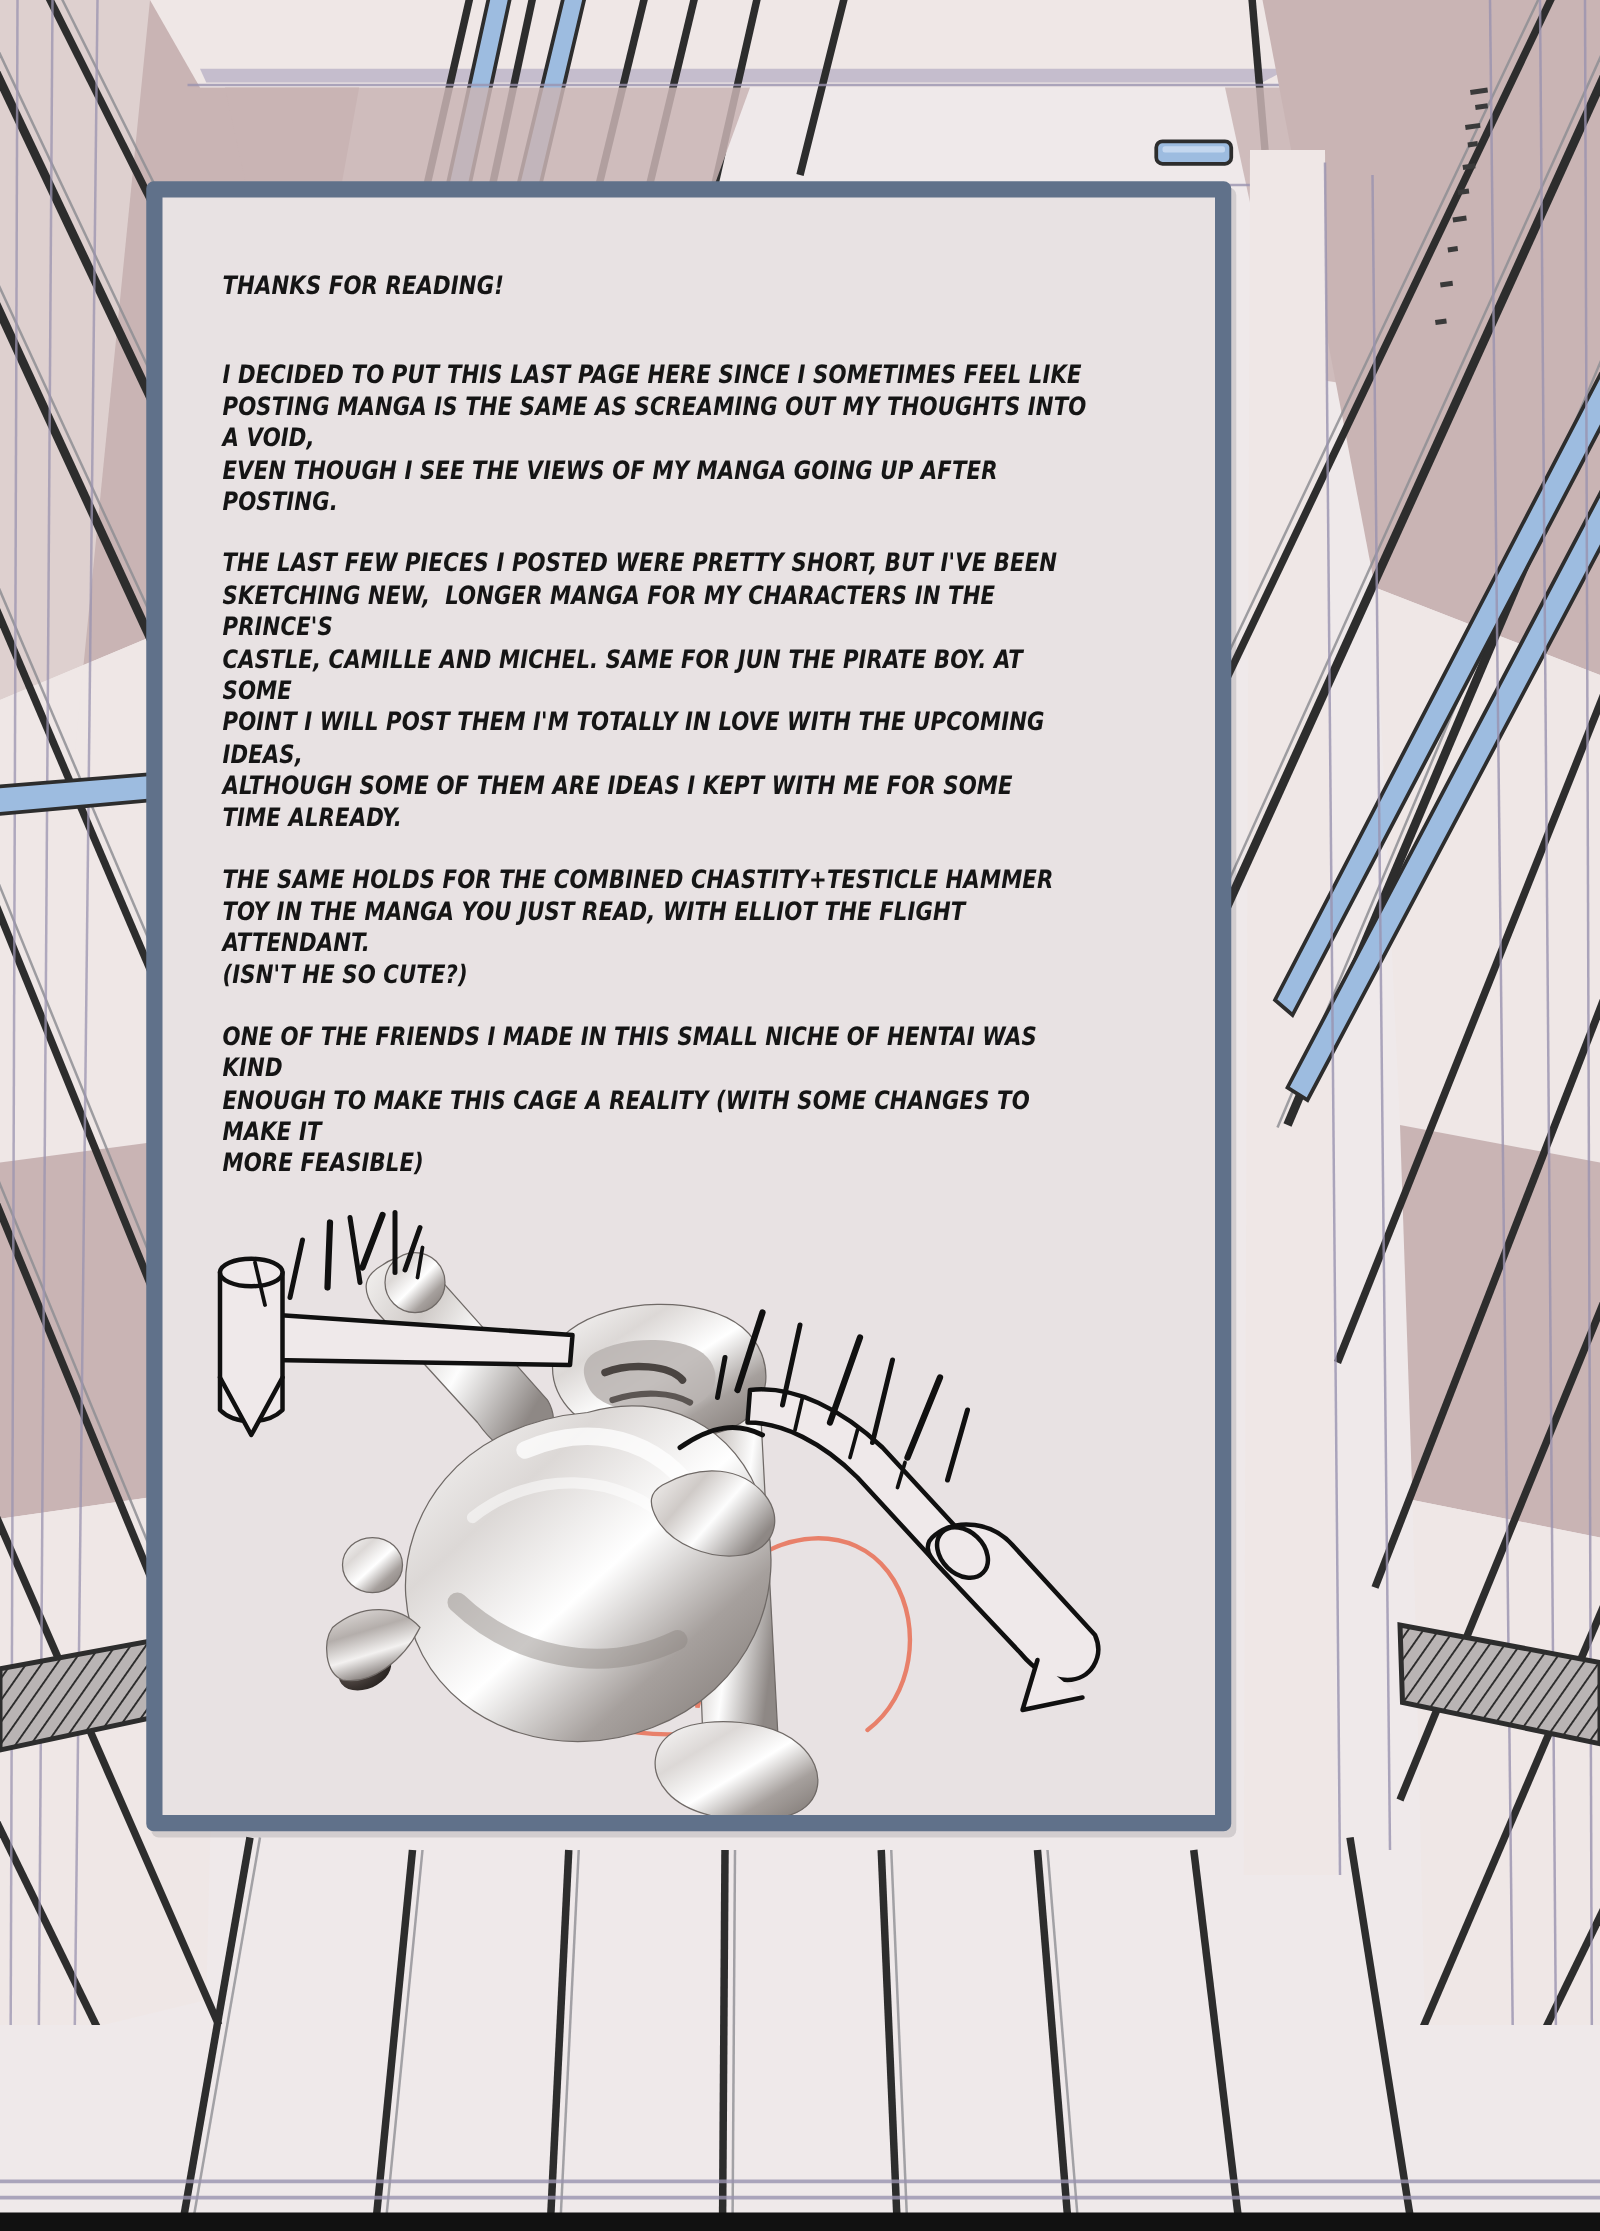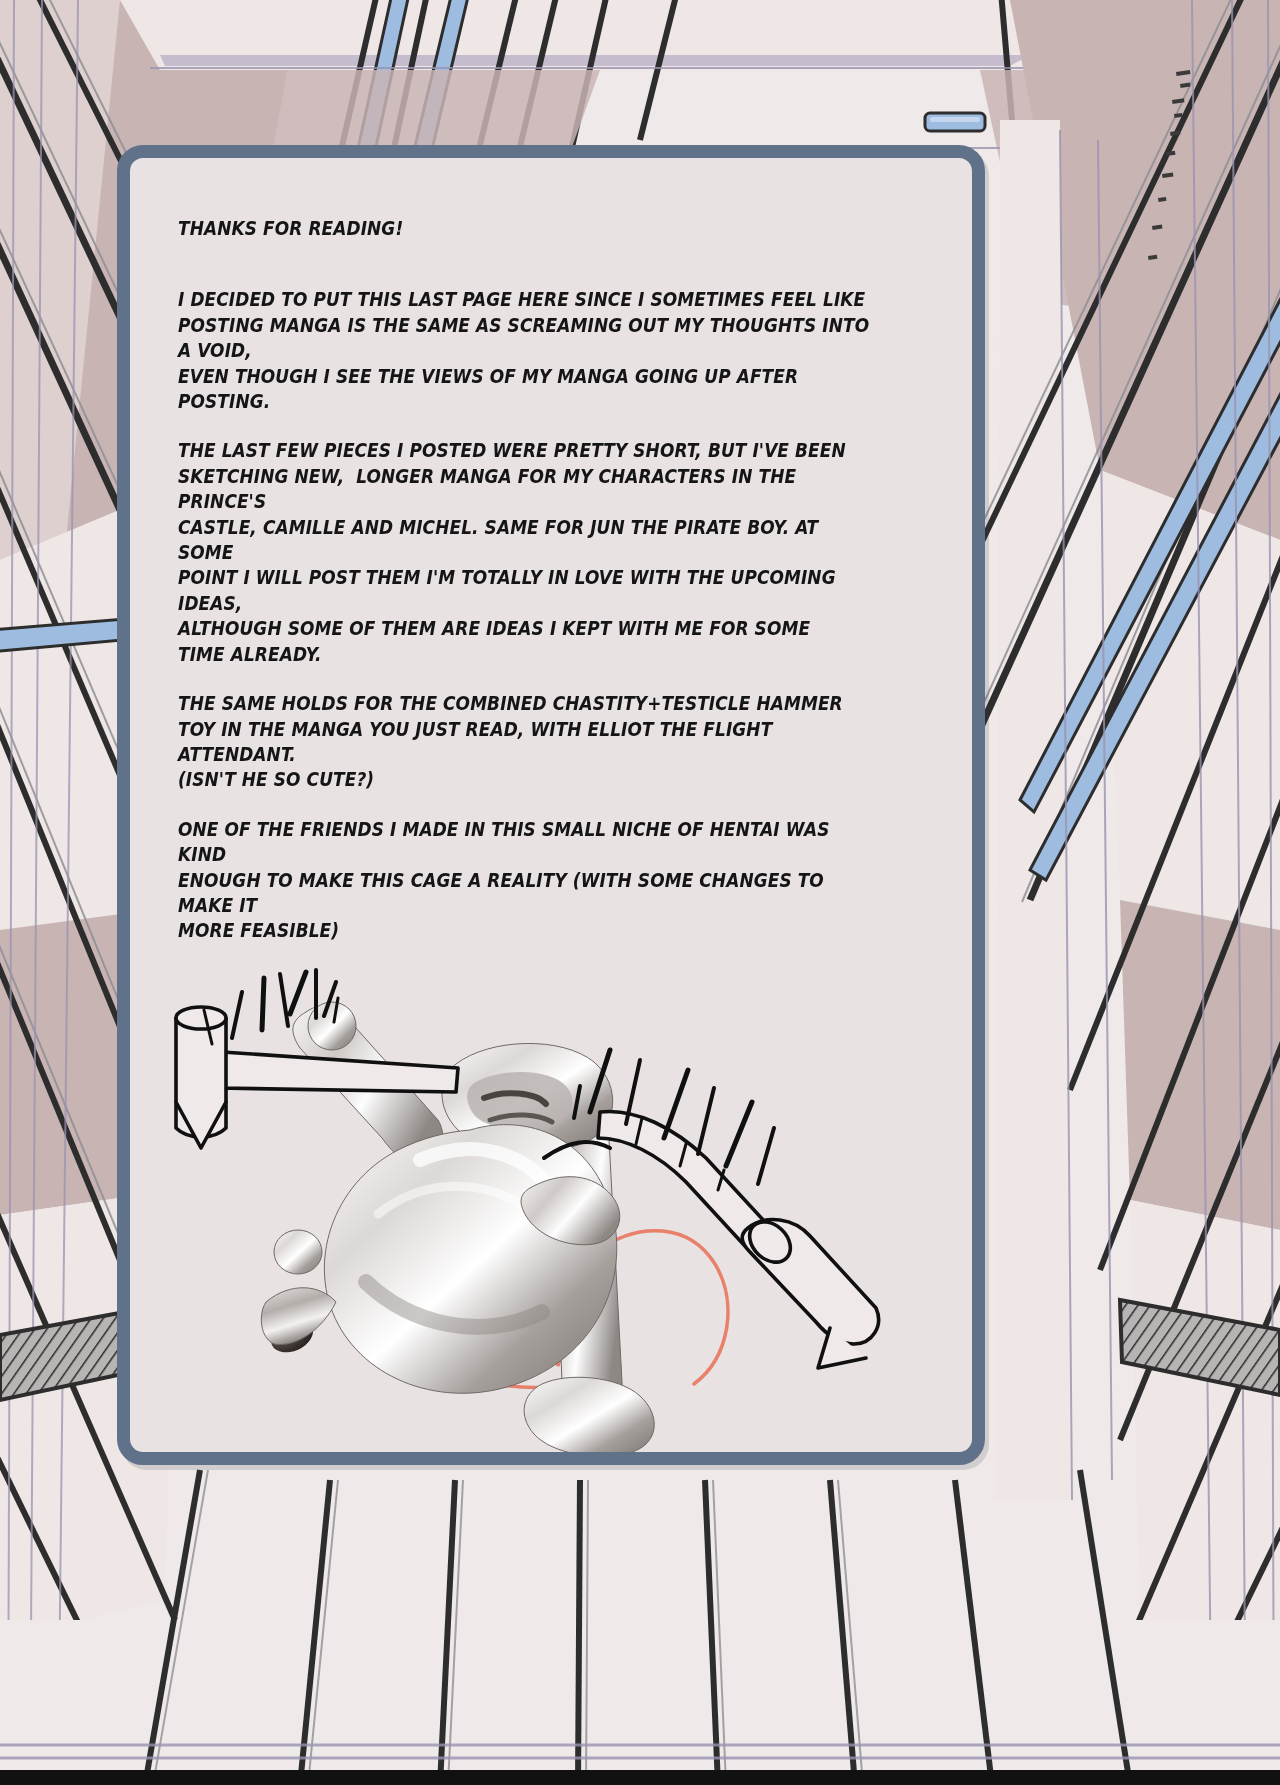--- a/index.html
+++ b/index.html
@@ -30,21 +30,21 @@
 
   
   .panel {
     position: absolute;
     left: 117px;
     top: 145px;
     width: 868px;
     height: 1320px;
     background: #e8e2e3;
     border: 13px solid #60718a;
-    border-radius: 26px;
+    border-radius: 6px;
     box-sizing: border-box;
     box-shadow: 4px 5px 0 rgba(60,60,70,0.16);
     overflow: hidden;
   }
   .panel-inner {
     position: absolute;
     inset: 0;
     padding: 58px 40px 20px 48px;
     box-sizing: border-box;
   }

